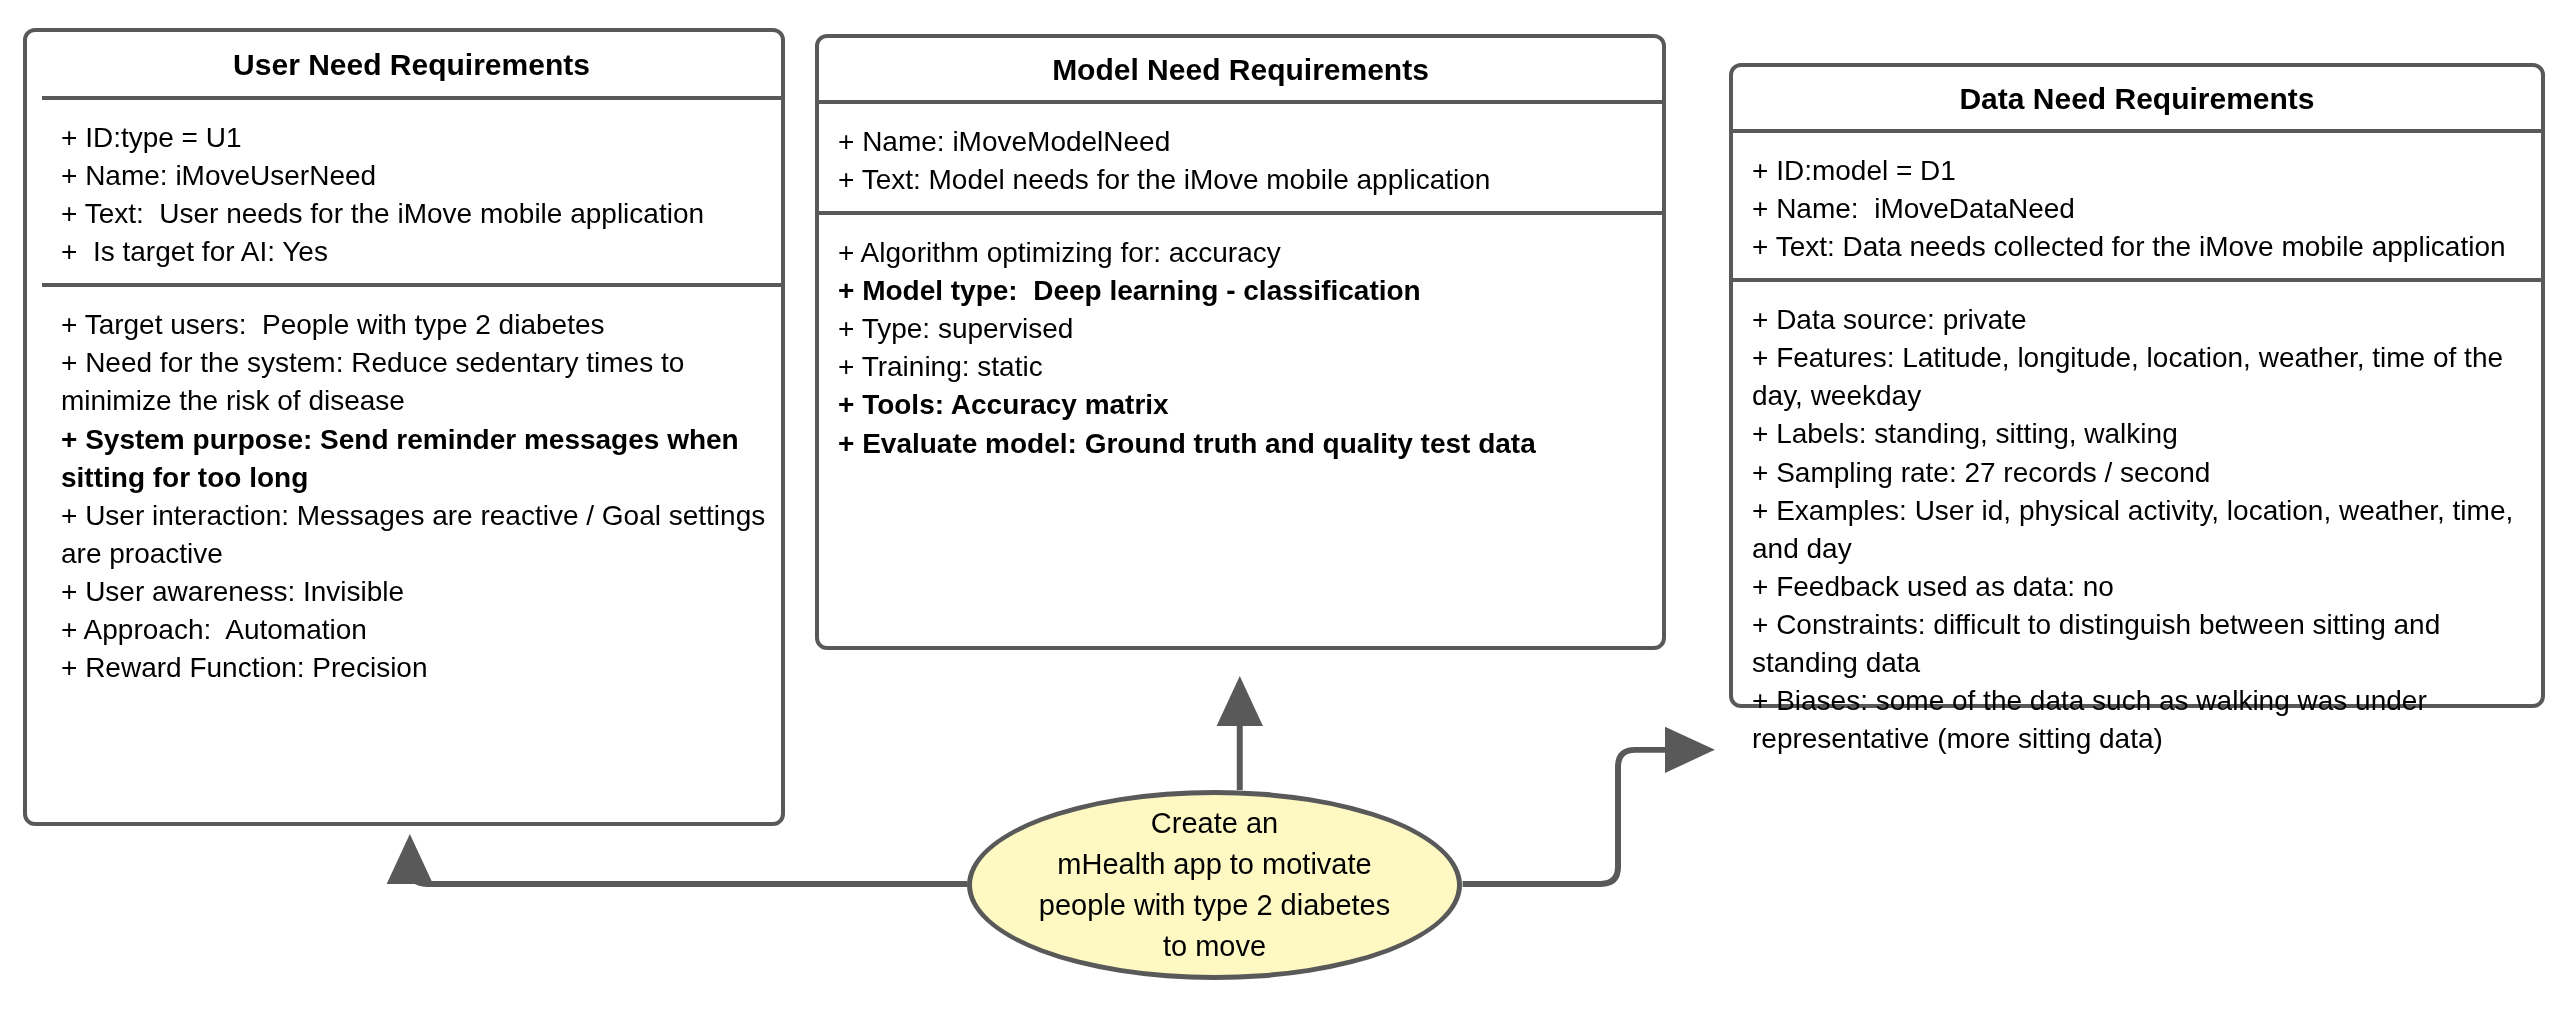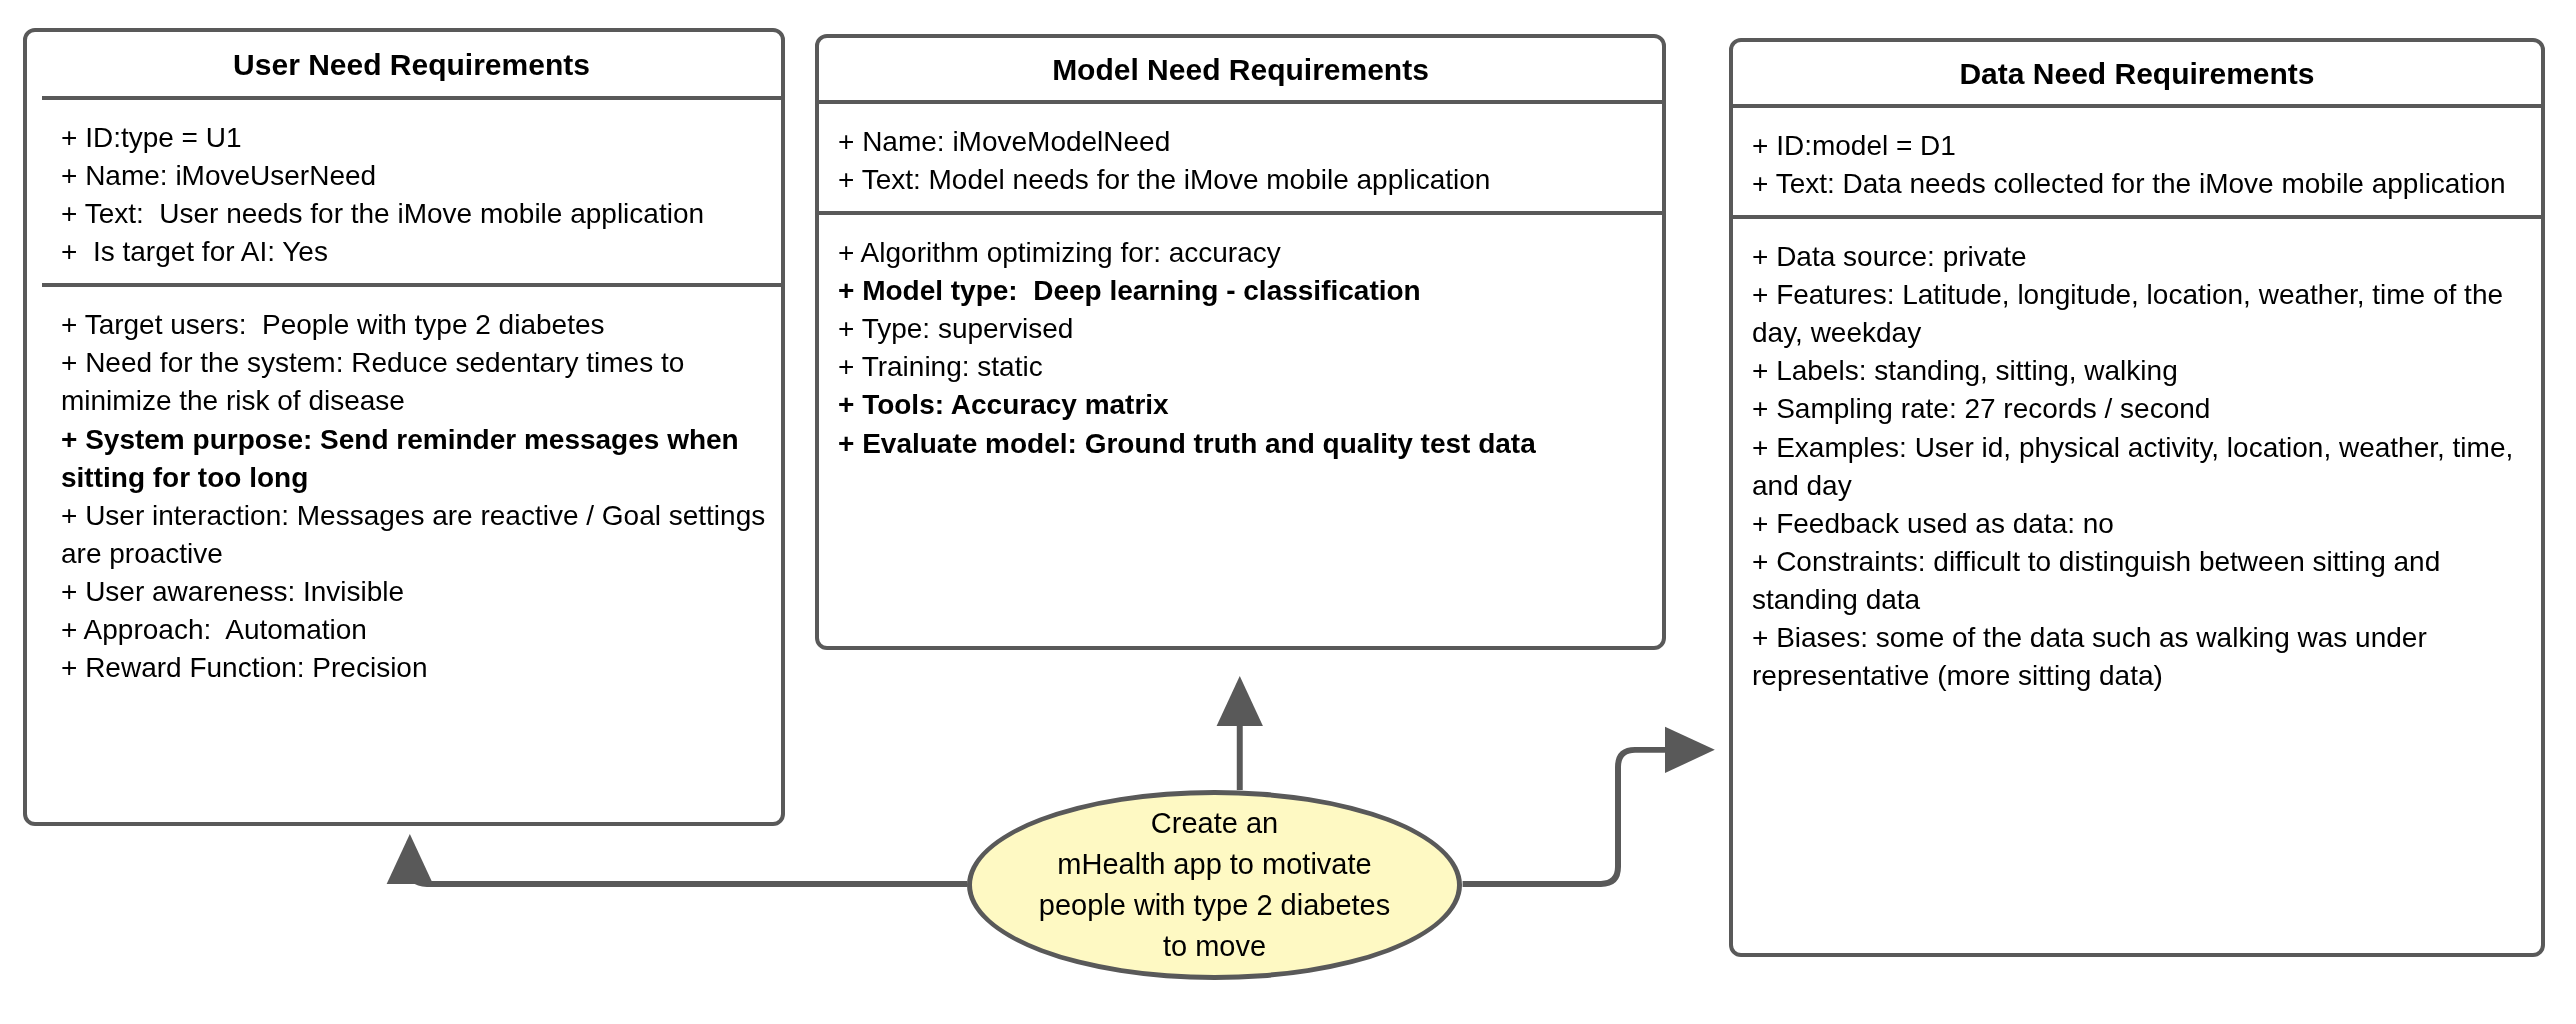--- a/index.html
+++ b/index.html
@@ -61,21 +61,21 @@
   }
   .uml-line.emph {
     font-weight: 700;
   }
 
   
   #box-user   { left: 23px;   top: 28px;  width: 762px;  height: 798px; padding-left: 15px; }
   #box-user   .uml-header { height: 68px; }
   #box-model  { left: 815px;  top: 34px;  width: 851px;  height: 616px; }
   #box-model  .uml-header { height: 66px; }
-  #box-data   { left: 1729px; top: 38px;  width: 816px;  height: 919px; }
+  #box-data   { left: 1729px; top: 63px;  width: 816px;  height: 645px; }
   #box-data   .uml-header { height: 66px; }
 
   
   #goal-ellipse {
     position: absolute;
     left: 967px;
     top: 790px;
     width: 495px;
     height: 190px;
     box-sizing: border-box;
@@ -154,20 +154,21 @@
       <p class="uml-line">+ Training: static</p>
       <p class="uml-line emph">+ Tools: Accuracy matrix</p>
       <p class="uml-line emph">+ Evaluate model: Ground truth and quality test data</p>
     </div>
   </div>
 
   <div class="uml-box" id="box-data">
     <div class="uml-header">Data Need Requirements</div>
     <div class="uml-section">
       <p class="uml-line">+ ID:model = D1</p>
+      <p class="uml-line">+ Name:  iMoveDataNeed</p>
       <p class="uml-line">+ Text: Data needs collected for the iMove mobile application</p>
     </div>
     <div class="uml-section">
       <p class="uml-line">+ Data source: private</p>
       <p class="uml-line">+ Features: Latitude, longitude, location, weather, time of the day, weekday</p>
       <p class="uml-line">+ Labels: standing, sitting, walking</p>
       <p class="uml-line">+ Sampling rate: 27 records / second</p>
       <p class="uml-line">+ Examples: User id, physical activity, location, weather, time, and day</p>
       <p class="uml-line">+ Feedback used as data: no</p>
       <p class="uml-line">+ Constraints: difficult to distinguish between sitting and standing data</p>

